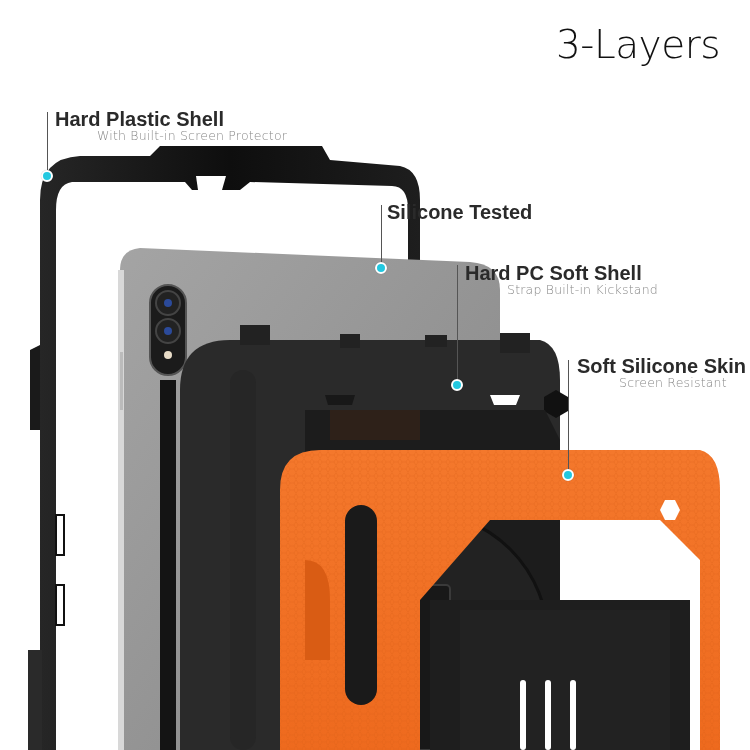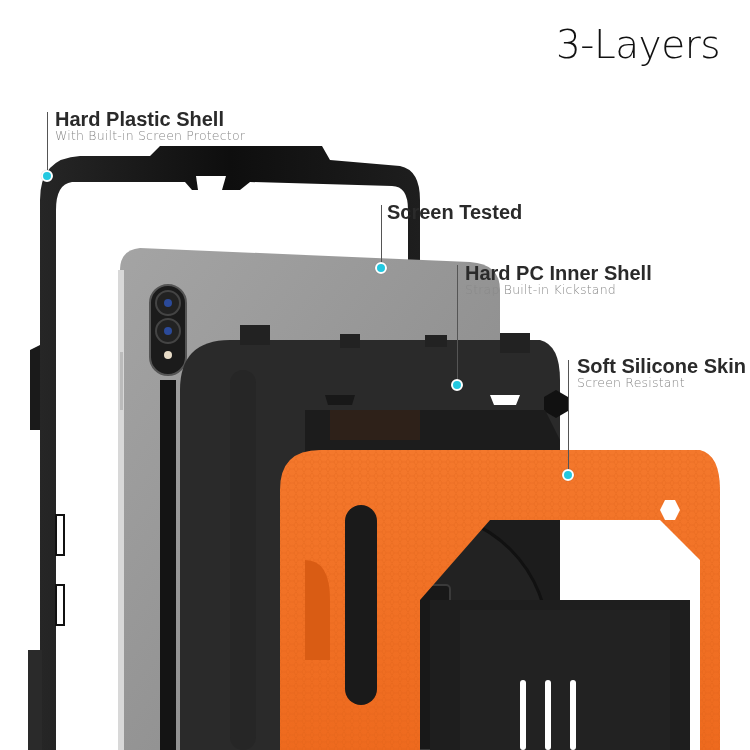--- a/index.html
+++ b/index.html
@@ -17,20 +17,21 @@
 
     .label { position: absolute; z-index: 20; }
     .label .head {
       font-family: "Liberation Sans", sans-serif; font-weight: bold;
       font-size: 20px; color: #2a2a2a; line-height: 18px; white-space: nowrap;
     }
     .label .sub {
       font-family: "DejaVu Sans", sans-serif; font-weight: 300;
       font-size: 12.5px; color: #8a8a8a; line-height: 16px; white-space: nowrap;
       letter-spacing: 0.2px;
+      margin-left: 42px;
     }
 
     .leader { position: absolute; width: 1px; background: #555; z-index: 18; }
     .dot {
       position: absolute; width: 12px; height: 12px; border-radius: 50%;
       background: #22c8e0; border: 2px solid #ffffff; z-index: 19;
       box-shadow: 0 0 1px rgba(0,0,0,0.3);
     }
   </style>
 </head>
@@ -115,27 +116,27 @@
 <div class="leader" style="left:47px; top:112px; height:65px;"></div>
 <div class="dot" style="left:41px; top:170px;"></div>
 <div class="label" style="left:55px; top:110px;">
   <div class="head">Hard Plastic Shell</div>
   <div class="sub">With Built-in Screen Protector</div>
 </div>
 
 <div class="leader" style="left:381px; top:205px; height:60px;"></div>
 <div class="dot" style="left:375px; top:262px;"></div>
 <div class="label" style="left:387px; top:203px;">
-  <div class="head">Screen Tested</div>
+  <div class="head">Silicone Tested</div>
 </div>
 
 <div class="leader" style="left:457px; top:265px; height:120px;"></div>
 <div class="dot" style="left:451px; top:379px;"></div>
 <div class="label" style="left:465px; top:264px;">
-  <div class="head">Hard PC Inner Shell</div>
+  <div class="head">Hard PC Soft Shell</div>
   <div class="sub">Strap Built-in Kickstand</div>
 </div>
 
 <div class="leader" style="left:568px; top:360px; height:115px;"></div>
 <div class="dot" style="left:562px; top:469px;"></div>
 <div class="label" style="left:577px; top:357px;">
   <div class="head">Soft Silicone Skin</div>
   <div class="sub">Screen Resistant</div>
 </div>
 

